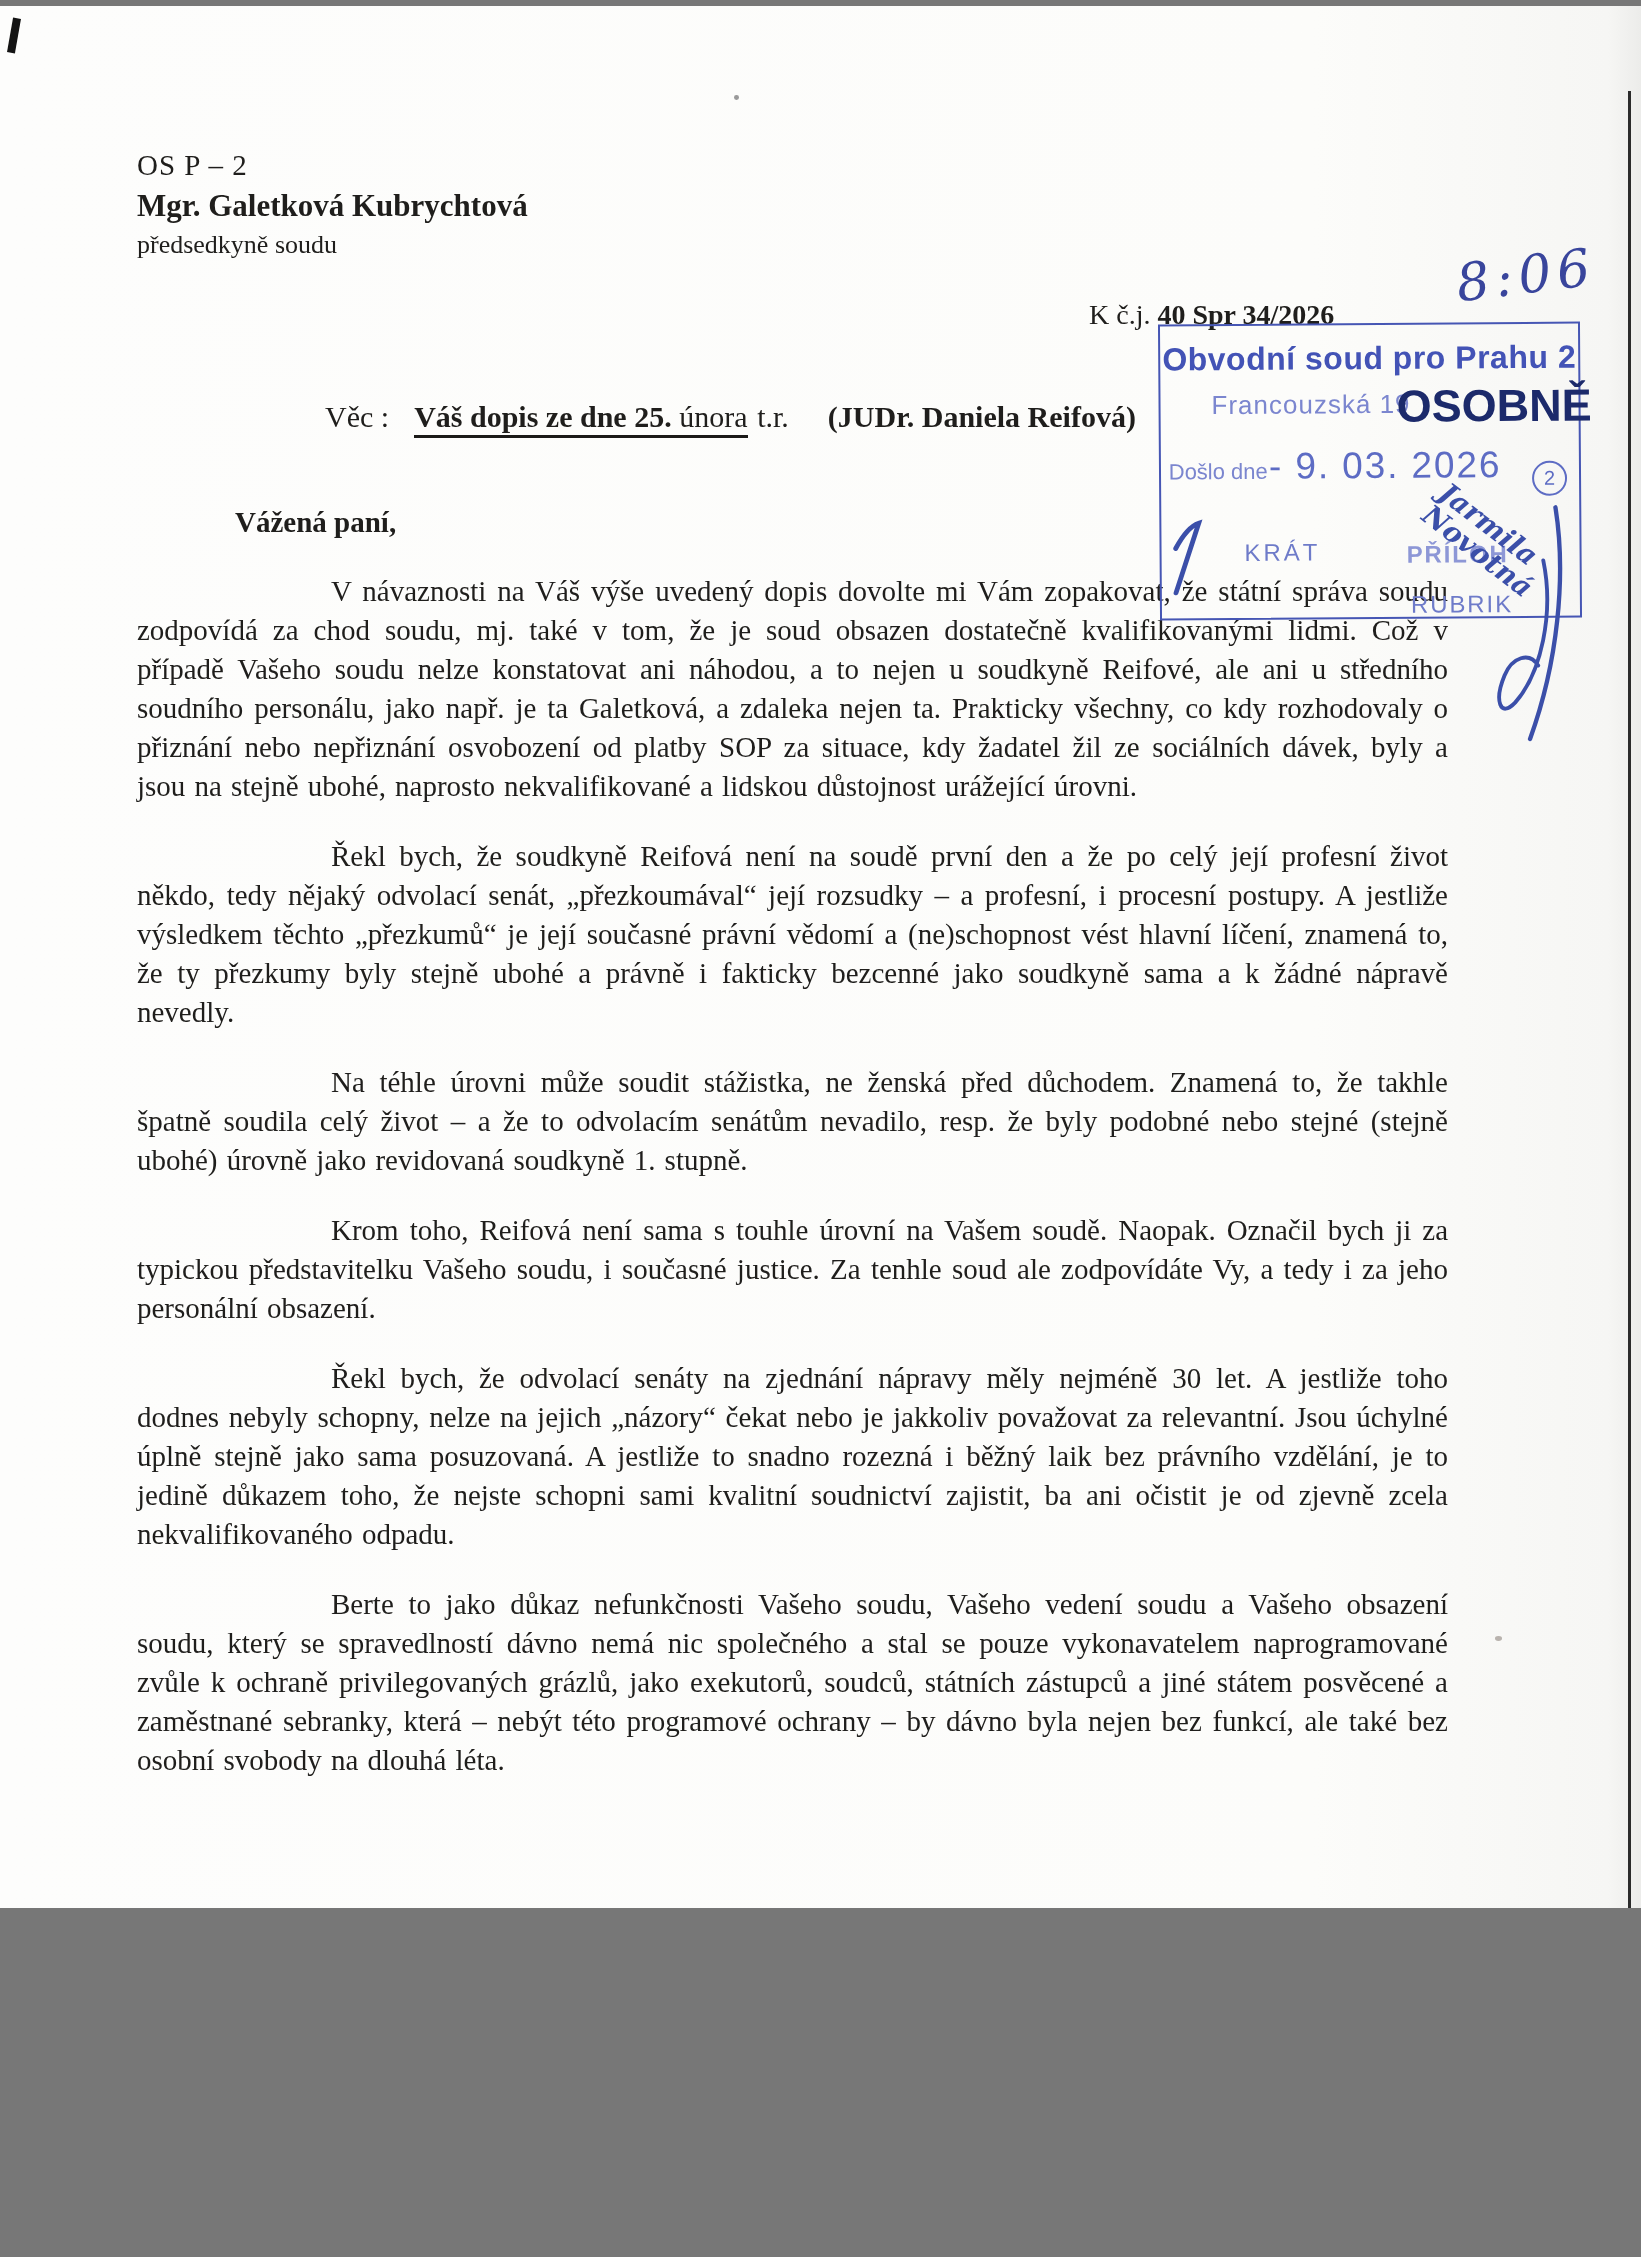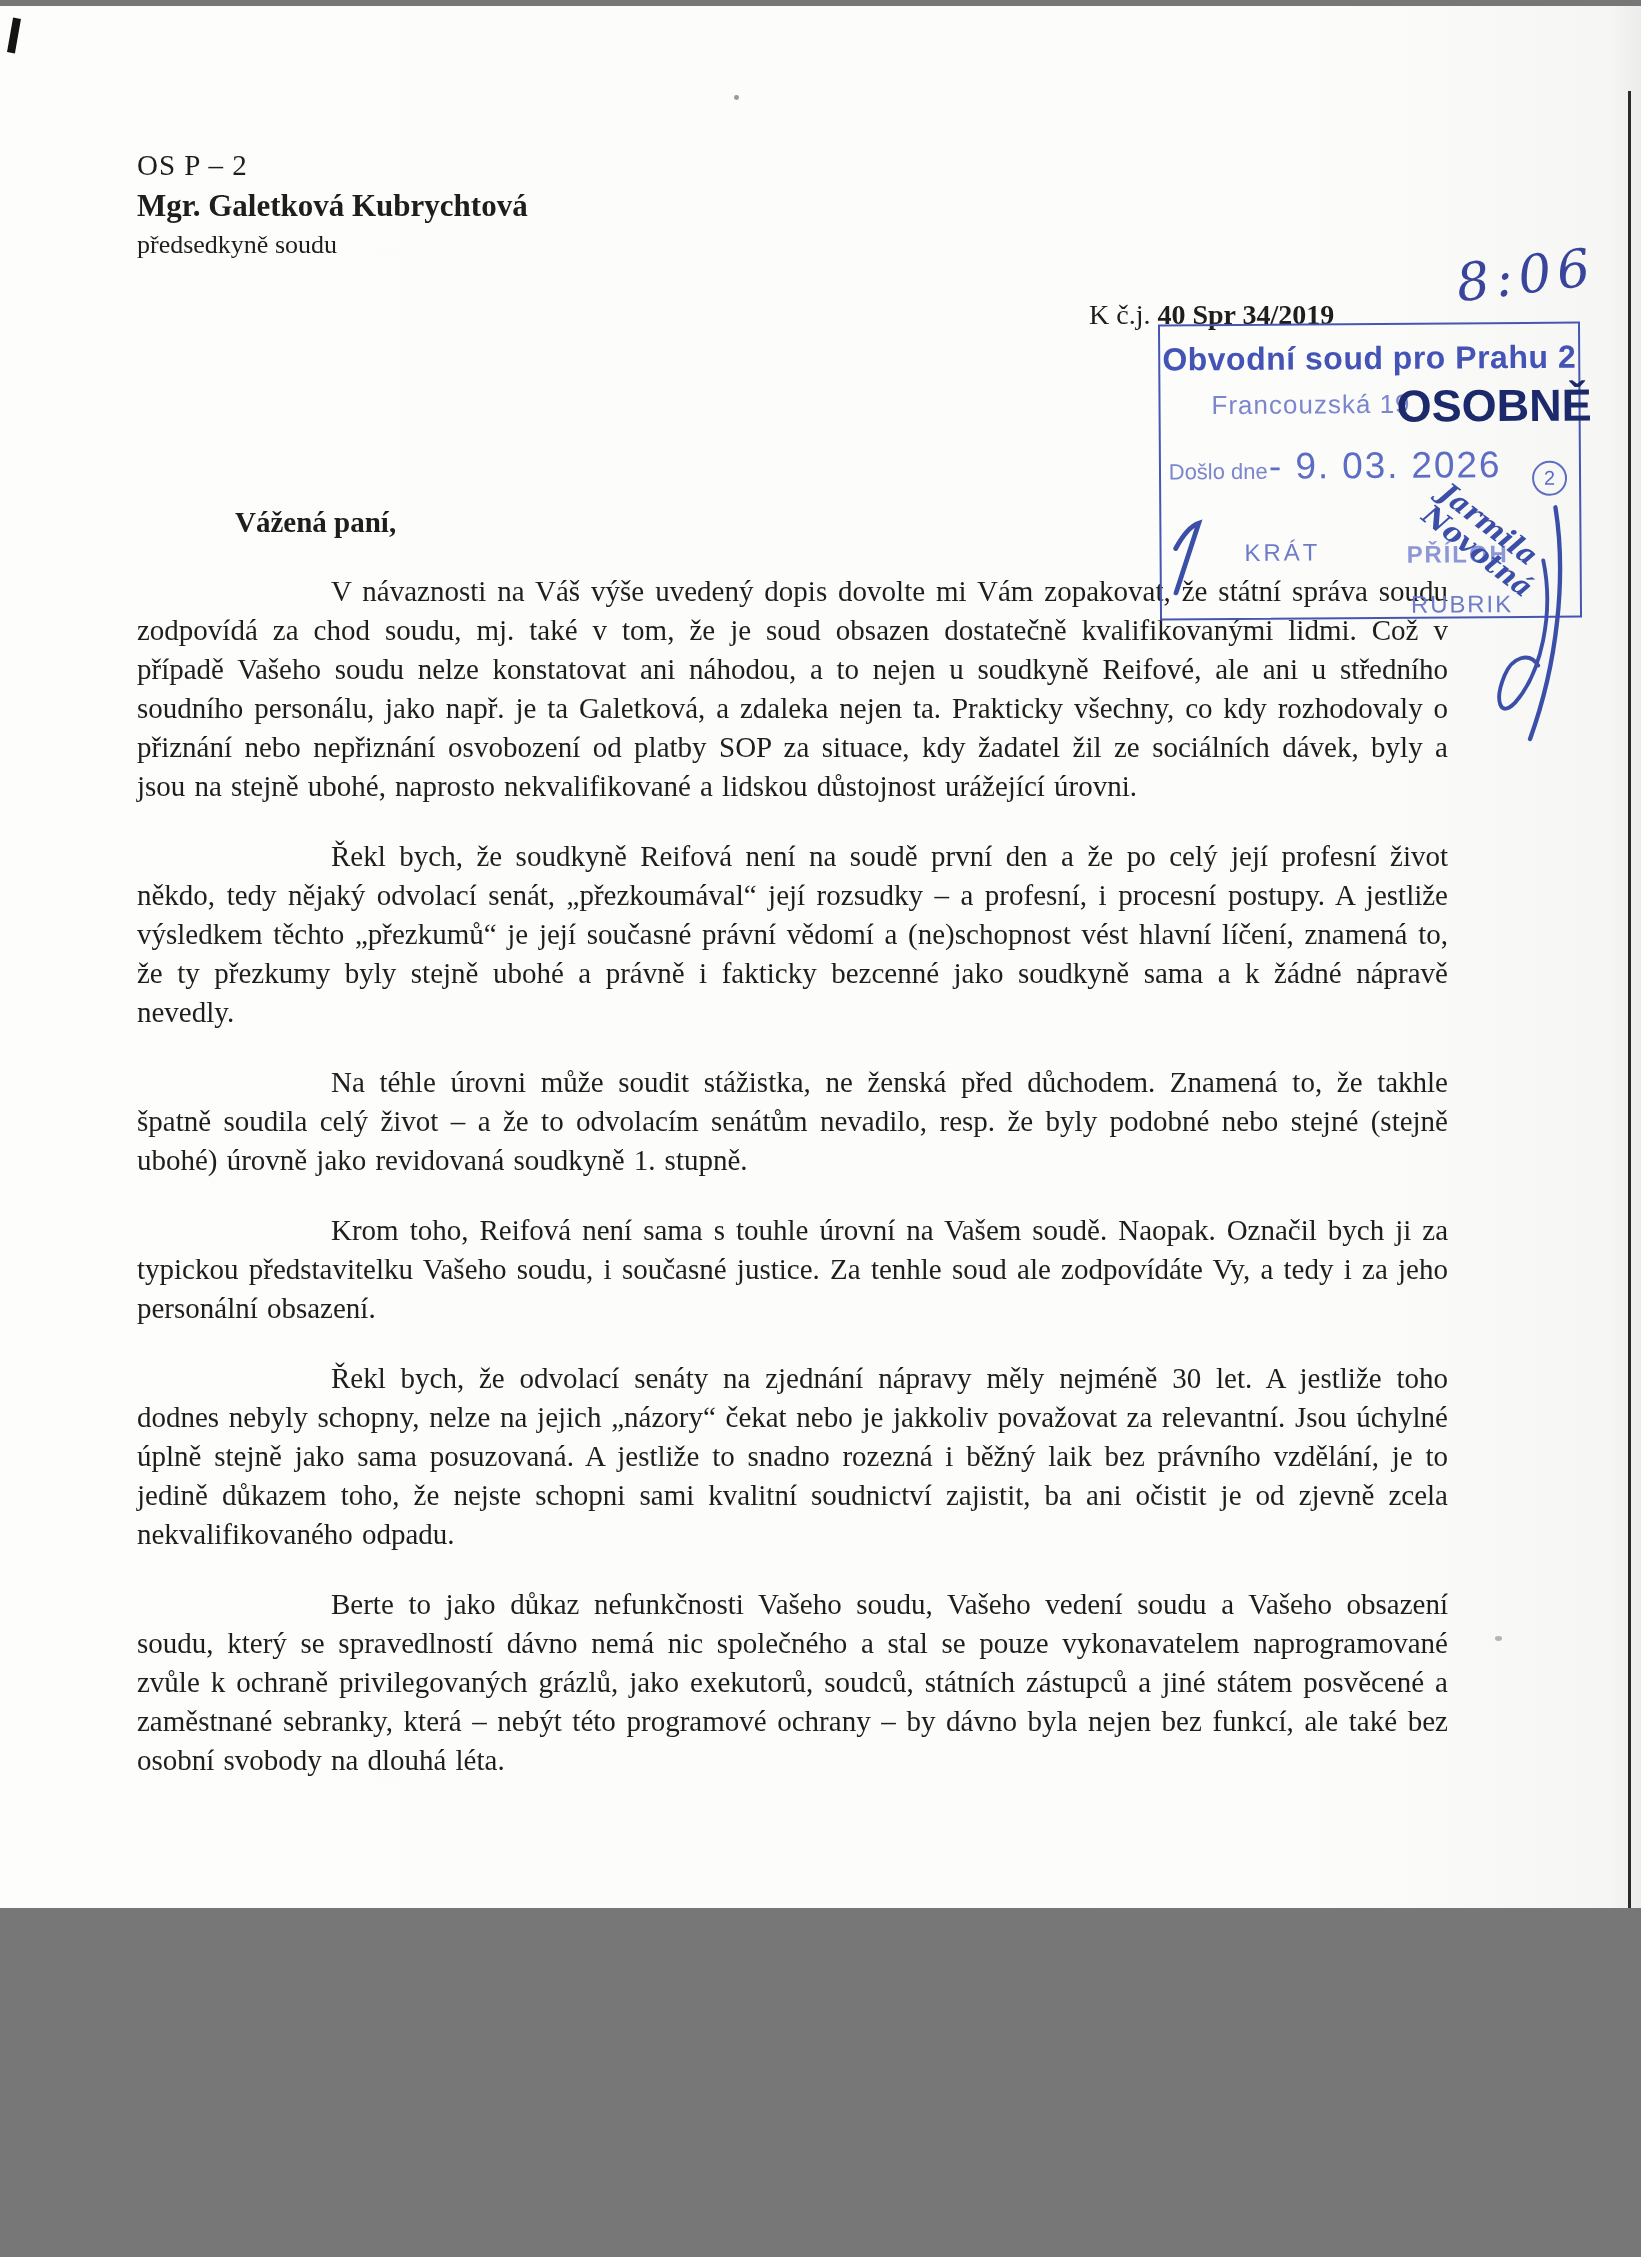--- a/index.html
+++ b/index.html
@@ -86,23 +86,26 @@
 <div class="page">
 
   <div class="abs sender-code">OS P – 2</div>
   <div class="abs sender-name">Mgr. Galetková Kubrychtová</div>
   <div class="abs sender-title">předsedkyně soudu</div>
 
   <div class="abs hand-time">8:06</div>
 
   <div class="abs ref-line">
     <span>K č.j.</span>
-    <span class="num">40 Spr 34/2019</span>
+    <span class="num">40 Spr 34/2026</span>
   </div>
 
+  <div class="abs subject">
+    <span class="lbl">Věc :</span><span class="u-wrap"><span class="b">Váš dopis ze dne 25.</span><span> února</span></span><span class="tr">t.r.</span><span class="paren">(JUDr. Daniela Reifová)</span>
+  </div>
 
   <div class="abs salutation">Vážená paní,</div>
 
   <div class="abs body-text">
     <p>V návaznosti na Váš výše uvedený dopis dovolte mi Vám zopakovat, že státní správa soudu zodpovídá za chod soudu, mj. také v tom, že je soud obsazen dostatečně kvalifikovanými lidmi. Což v případě Vašeho soudu nelze konstatovat ani náhodou, a to nejen u soudkyně Reifové, ale ani u středního soudního personálu, jako např. je ta Galetková, a zdaleka nejen ta. Prakticky všechny, co kdy rozhodovaly o přiznání nebo nepřiznání osvobození od platby SOP za situace, kdy žadatel žil ze sociálních dávek, byly a jsou na stejně ubohé, naprosto nekvalifikované a lidskou důstojnost urážející úrovni.</p>
     <p>Řekl bych, že soudkyně Reifová není na soudě první den a že po celý její profesní život někdo, tedy nějaký odvolací senát, „přezkoumával“ její rozsudky – a profesní, i procesní postupy. A jestliže výsledkem těchto „přezkumů“ je její současné právní vědomí a (ne)schopnost vést hlavní líčení, znamená to, že ty přezkumy byly stejně ubohé a právně i fakticky bezcenné jako soudkyně sama a k žádné nápravě nevedly.</p>
     <p>Na téhle úrovni může soudit stážistka, ne ženská před důchodem. Znamená to, že takhle špatně soudila celý život – a že to odvolacím senátům nevadilo, resp. že byly podobné nebo stejné (stejně ubohé) úrovně jako revidovaná soudkyně 1. stupně.</p>
     <p>Krom toho, Reifová není sama s touhle úrovní na Vašem soudě. Naopak. Označil bych ji za typickou představitelku Vašeho soudu, i současné justice. Za tenhle soud ale zodpovídáte Vy, a tedy i za jeho personální obsazení.</p>
     <p>Řekl bych, že odvolací senáty na zjednání nápravy měly nejméně 30 let. A jestliže toho dodnes nebyly schopny, nelze na jejich „názory“ čekat nebo je jakkoliv považovat za relevantní. Jsou úchylné úplně stejně jako sama posuzovaná. A jestliže to snadno rozezná i běžný laik bez právního vzdělání, je to jedině důkazem toho, že nejste schopni sami kvalitní soudnictví zajistit, ba ani očistit je od zjevně zcela nekvalifikovaného odpadu.</p>
     <p>Berte to jako důkaz nefunkčnosti Vašeho soudu, Vašeho vedení soudu a Vašeho obsazení soudu, který se spravedlností dávno nemá nic společného a stal se pouze vykonavatelem naprogramované zvůle k ochraně privilegovaných grázlů, jako exekutorů, soudců, státních zástupců a jiné státem posvěcené a zaměstnané sebranky, která – nebýt této programové ochrany – by dávno byla nejen bez funkcí, ale také bez osobní svobody na dlouhá léta.</p>

